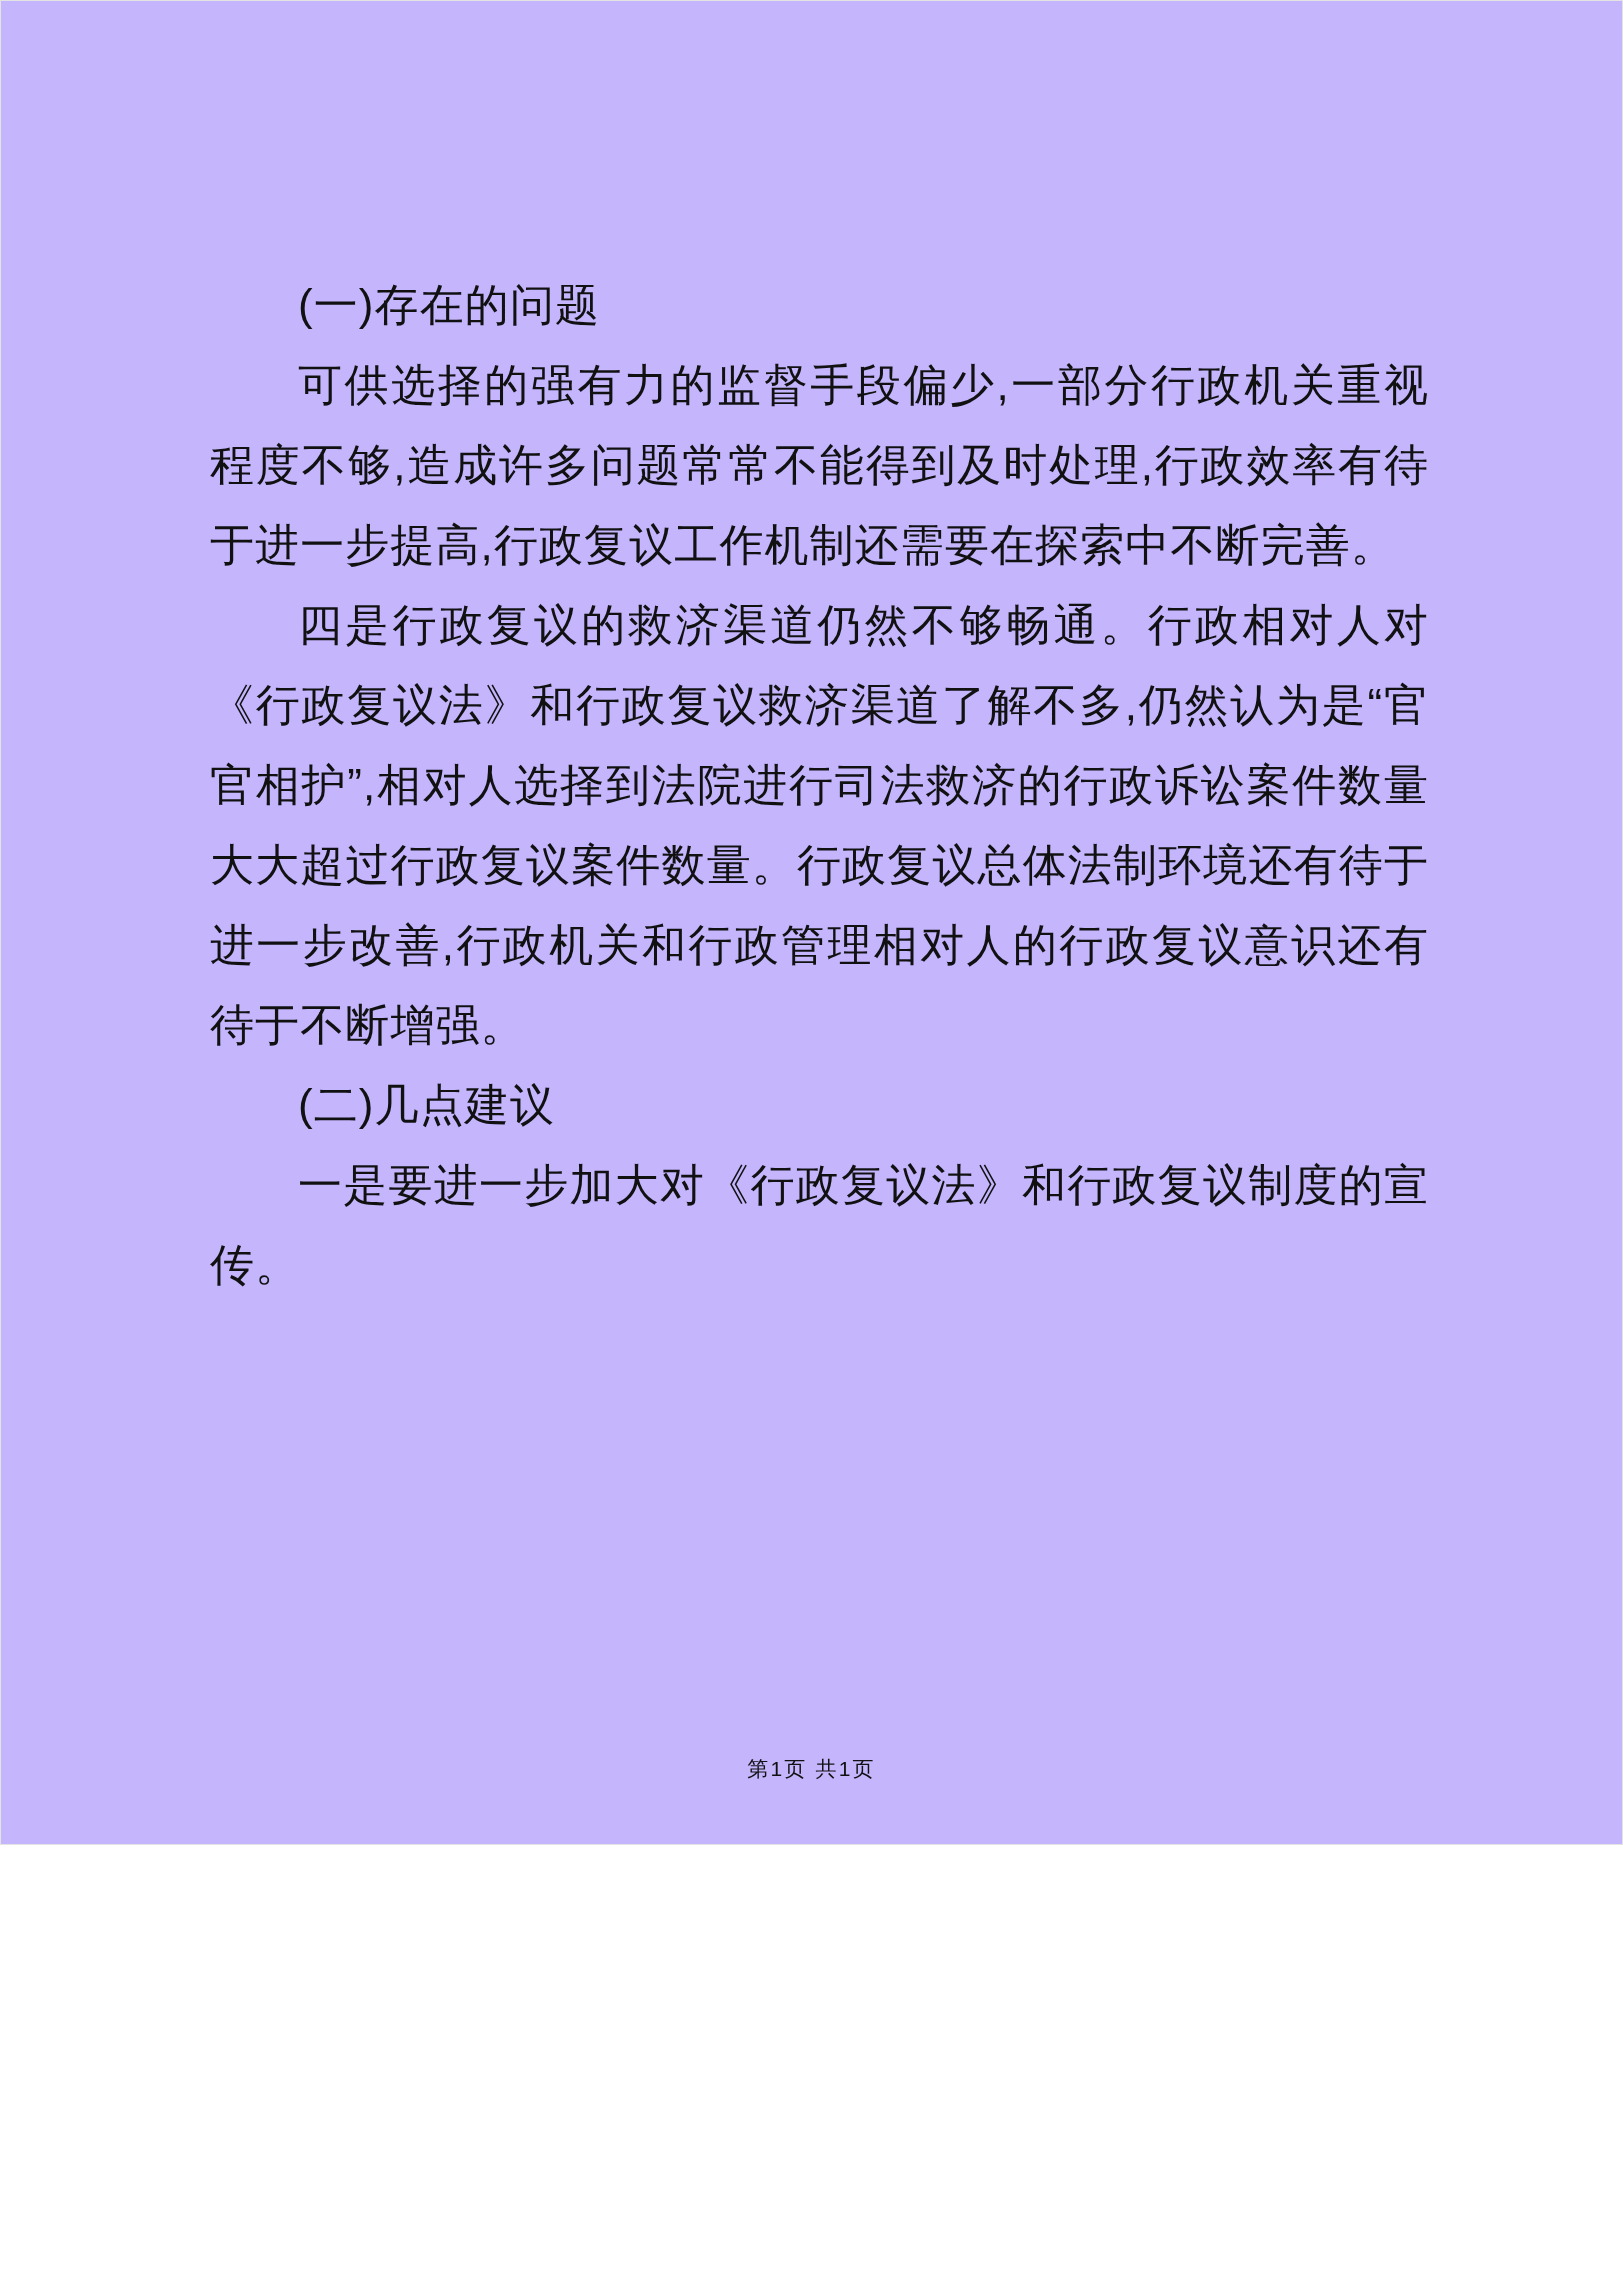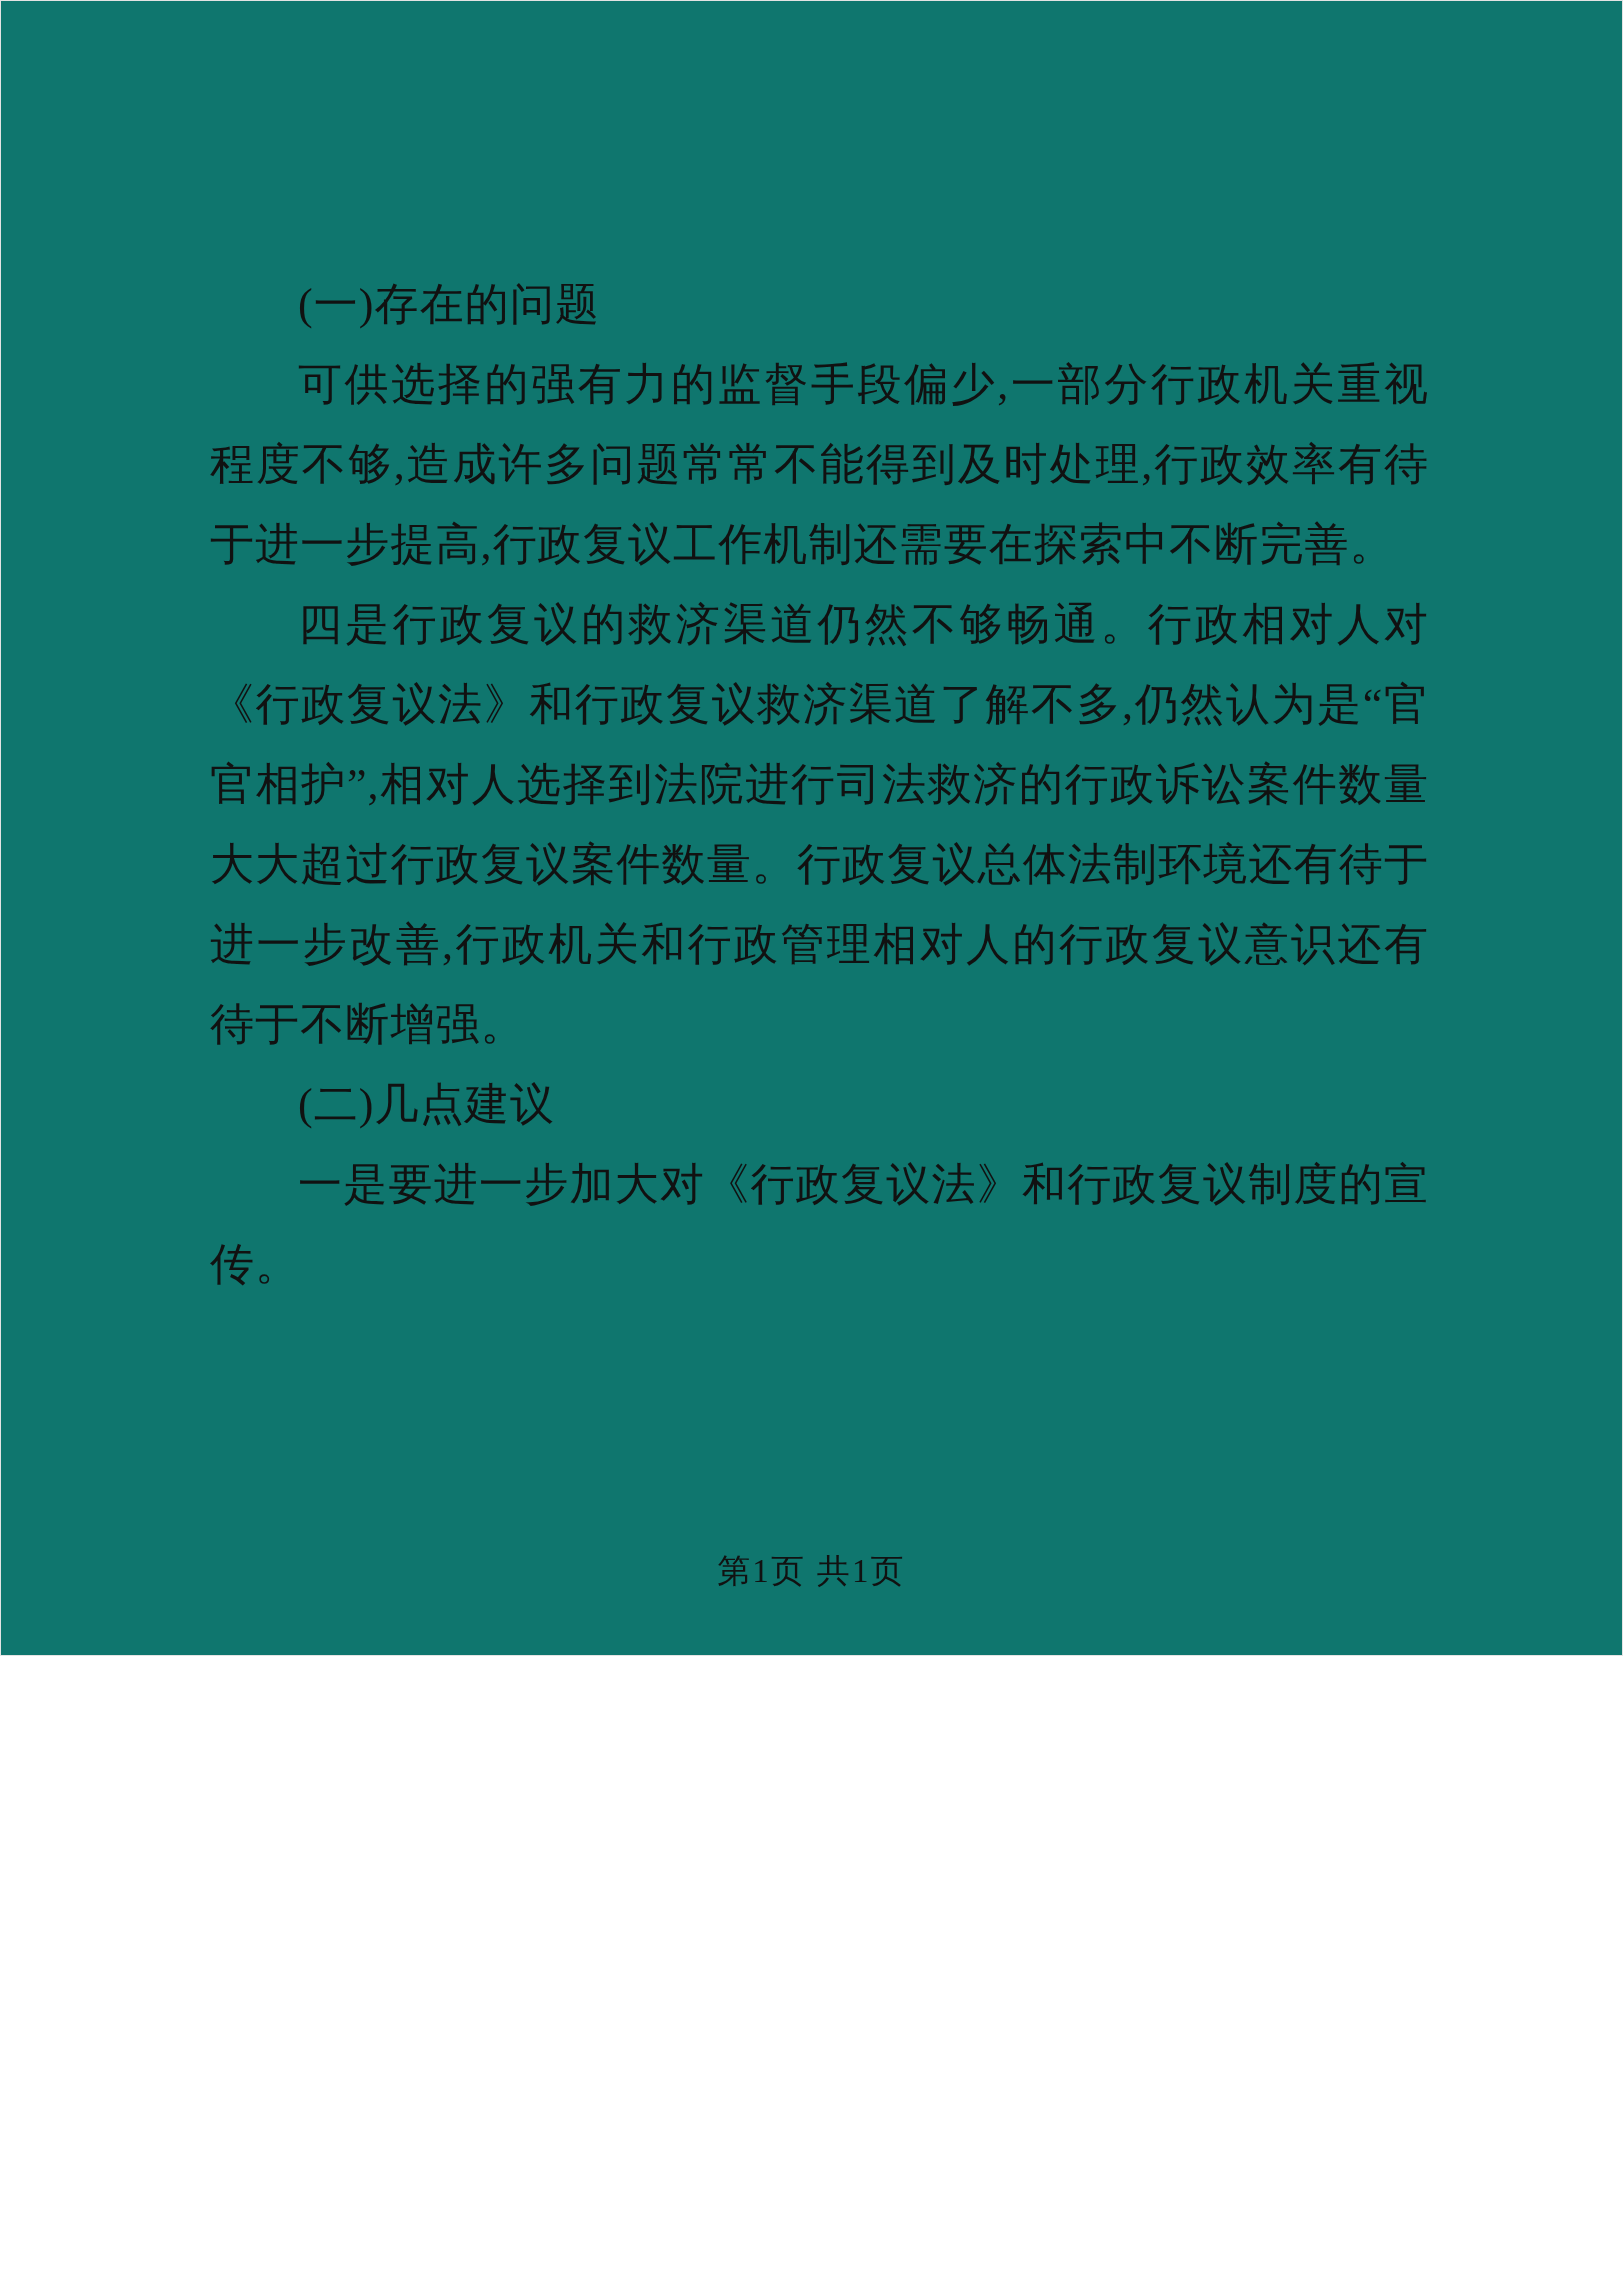--- a/index.html
+++ b/index.html
@@ -3,25 +3,25 @@
 <meta charset="utf-8">
 <style>
   html, body {
     margin: 0;
     padding: 0;
     background: #ffffff;
   }
   .page {
     position: relative;
     width: 1623px;
-    height: 1656px;
-    background: #0f766e;
+    height: 1845px;
+    background: #c4b5fd;
     box-sizing: border-box;
     border: 1.1px solid #e3e3e3;
-    font-family: Liberation Serif, serif;
+    font-family: Liberation Sans, sans-serif;
     color: #111111;
     overflow: hidden;
   }
   .content {
     position: absolute;
     left: 209px;
     right: 193px;
     top: 264px;
   }
   .para {
@@ -35,21 +35,21 @@
     word-break: break-all;
   }
   .footer {
     position: absolute;
     left: 0;
     right: 0;
     bottom: 61px;
     text-align: center;
   }
   .footer .page-number {
-    font-size: 33px;
+    font-size: 21px;
     letter-spacing: 2.2px;
     color: #111111;
   }
 </style>
 </head>
 <body>
 
 <div class="page">
   <div class="content">
     <p class="para">(一)存在的问题</p>

